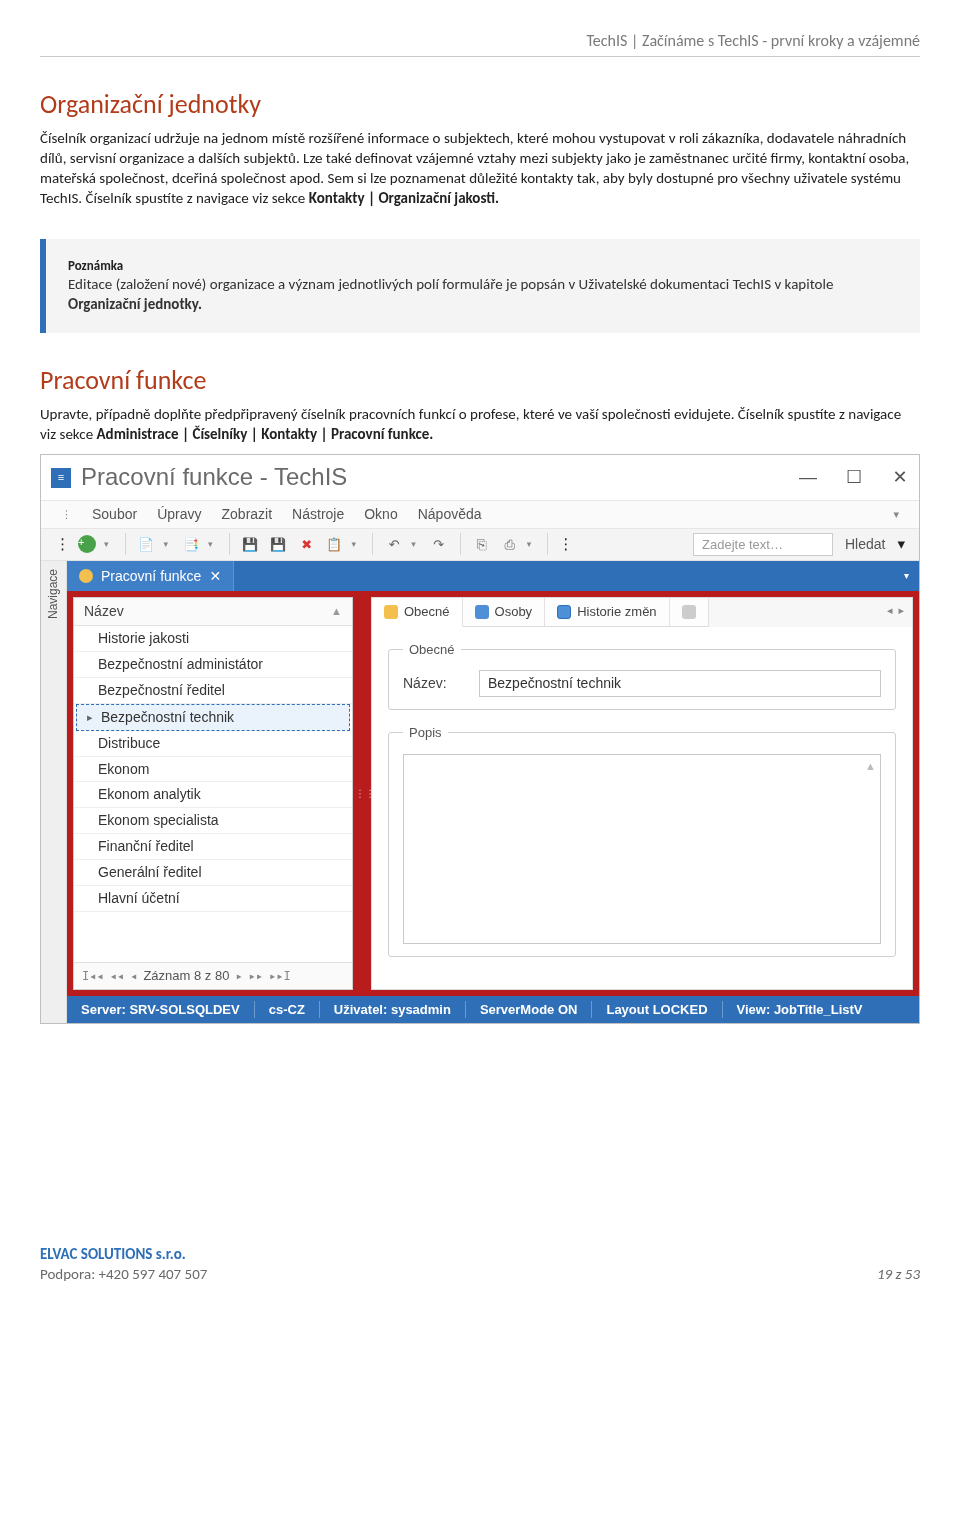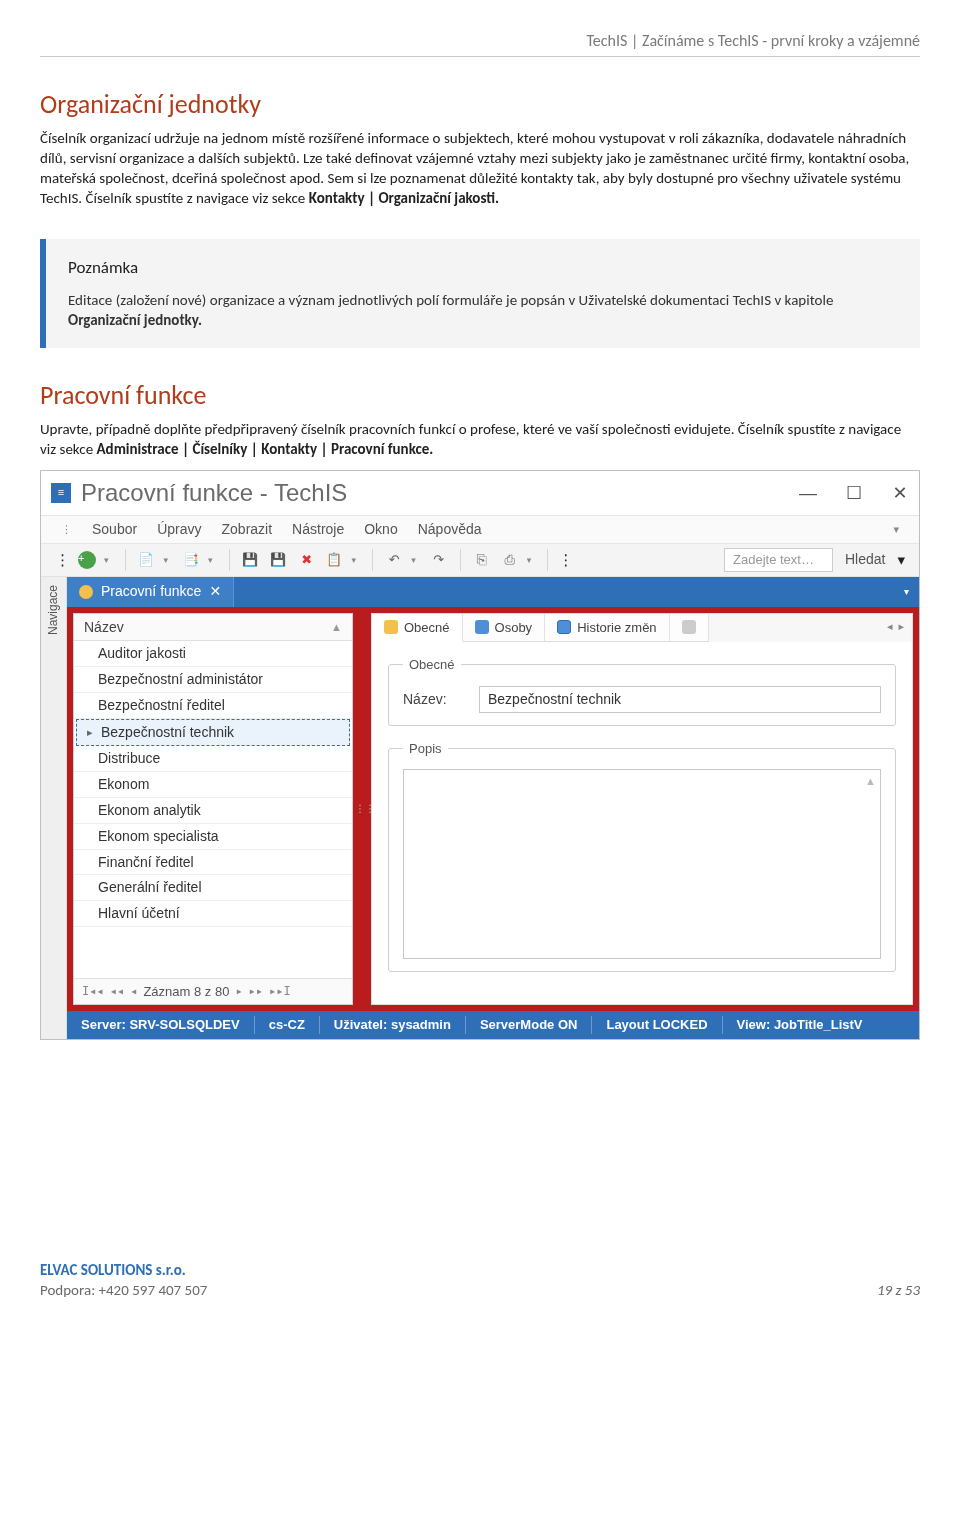--- a/index.html
+++ b/index.html
@@ -32,24 +32,23 @@
   }
   p.body-text { margin-bottom: 10px; }
   .bold { font-weight: 700; }
   .note-box {
     border-left: 6px solid #2e6fb7;
     background: #f4f4f4;
     padding: 18px 22px;
     margin: 30px 0;
   }
   .note-box .note-heading {
-    font-weight: 400;
+    font-weight: 700;
     color: #222;
-    font-size: 17px;
-    margin-bottom: 10px;
+    font-size: 13px;
   }
   .note-box .note-body { color: #333; }
 
   
   .app-window {
     border: 1px solid #bfbfbf;
     margin-top: 10px;
     font-family: "Segoe UI", Tahoma, sans-serif;
     background: #f7f7f7;
   }
@@ -95,21 +94,21 @@
     display: flex; align-items: center; justify-content: center;
     font-size: 13px;
     color: #666;
   }
   .tb-green { background:#49a249; color:#fff; border-radius:50%; width:18px;height:18px; font-size:11px;}
   .tb-sep { width:1px; height:22px; background:#d6d6d6; margin:0 4px;}
   .tb-caret { font-size:9px; color:#888; margin-right:6px;}
   .tb-spacer { flex:1;}
   .search-box {
     border:1px solid #ccc; background:#fff; color:#999;
-    padding:2px 8px; font-size:13px; width:109px;
+    padding:2px 8px; font-size:13px; width:140px;
   }
   .search-label { color:#555; font-size:14px; padding:0 6px;}
   .workspace { display:flex; min-height:420px; }
   .nav-sidebar {
     width:26px; background:#efefef; border-right:1px solid #dedede;
     display:flex; align-items:flex-start; justify-content:center;
     padding-top:8px;
   }
   .nav-sidebar-label {
     writing-mode: vertical-rl;
@@ -320,21 +319,21 @@
       <div class="split-body">
 
         <div class="grid-panel">
           <div class="grid-header">
             <span>Název</span>
             <span class="sort-arrow">▲</span>
           </div>
           <div class="grid-rows">
             <div class="grid-row">
                 <span class="row-ptr"></span>
-                <span>Auditor jakosti</span>
+                <span>Historie jakosti</span>
               </div>
             <div class="grid-row">
                 <span class="row-ptr"></span>
                 <span>Bezpečnostní administátor</span>
               </div>
             <div class="grid-row">
                 <span class="row-ptr"></span>
                 <span>Bezpečnostní ředitel</span>
               </div>
             <div class="grid-row selected">

